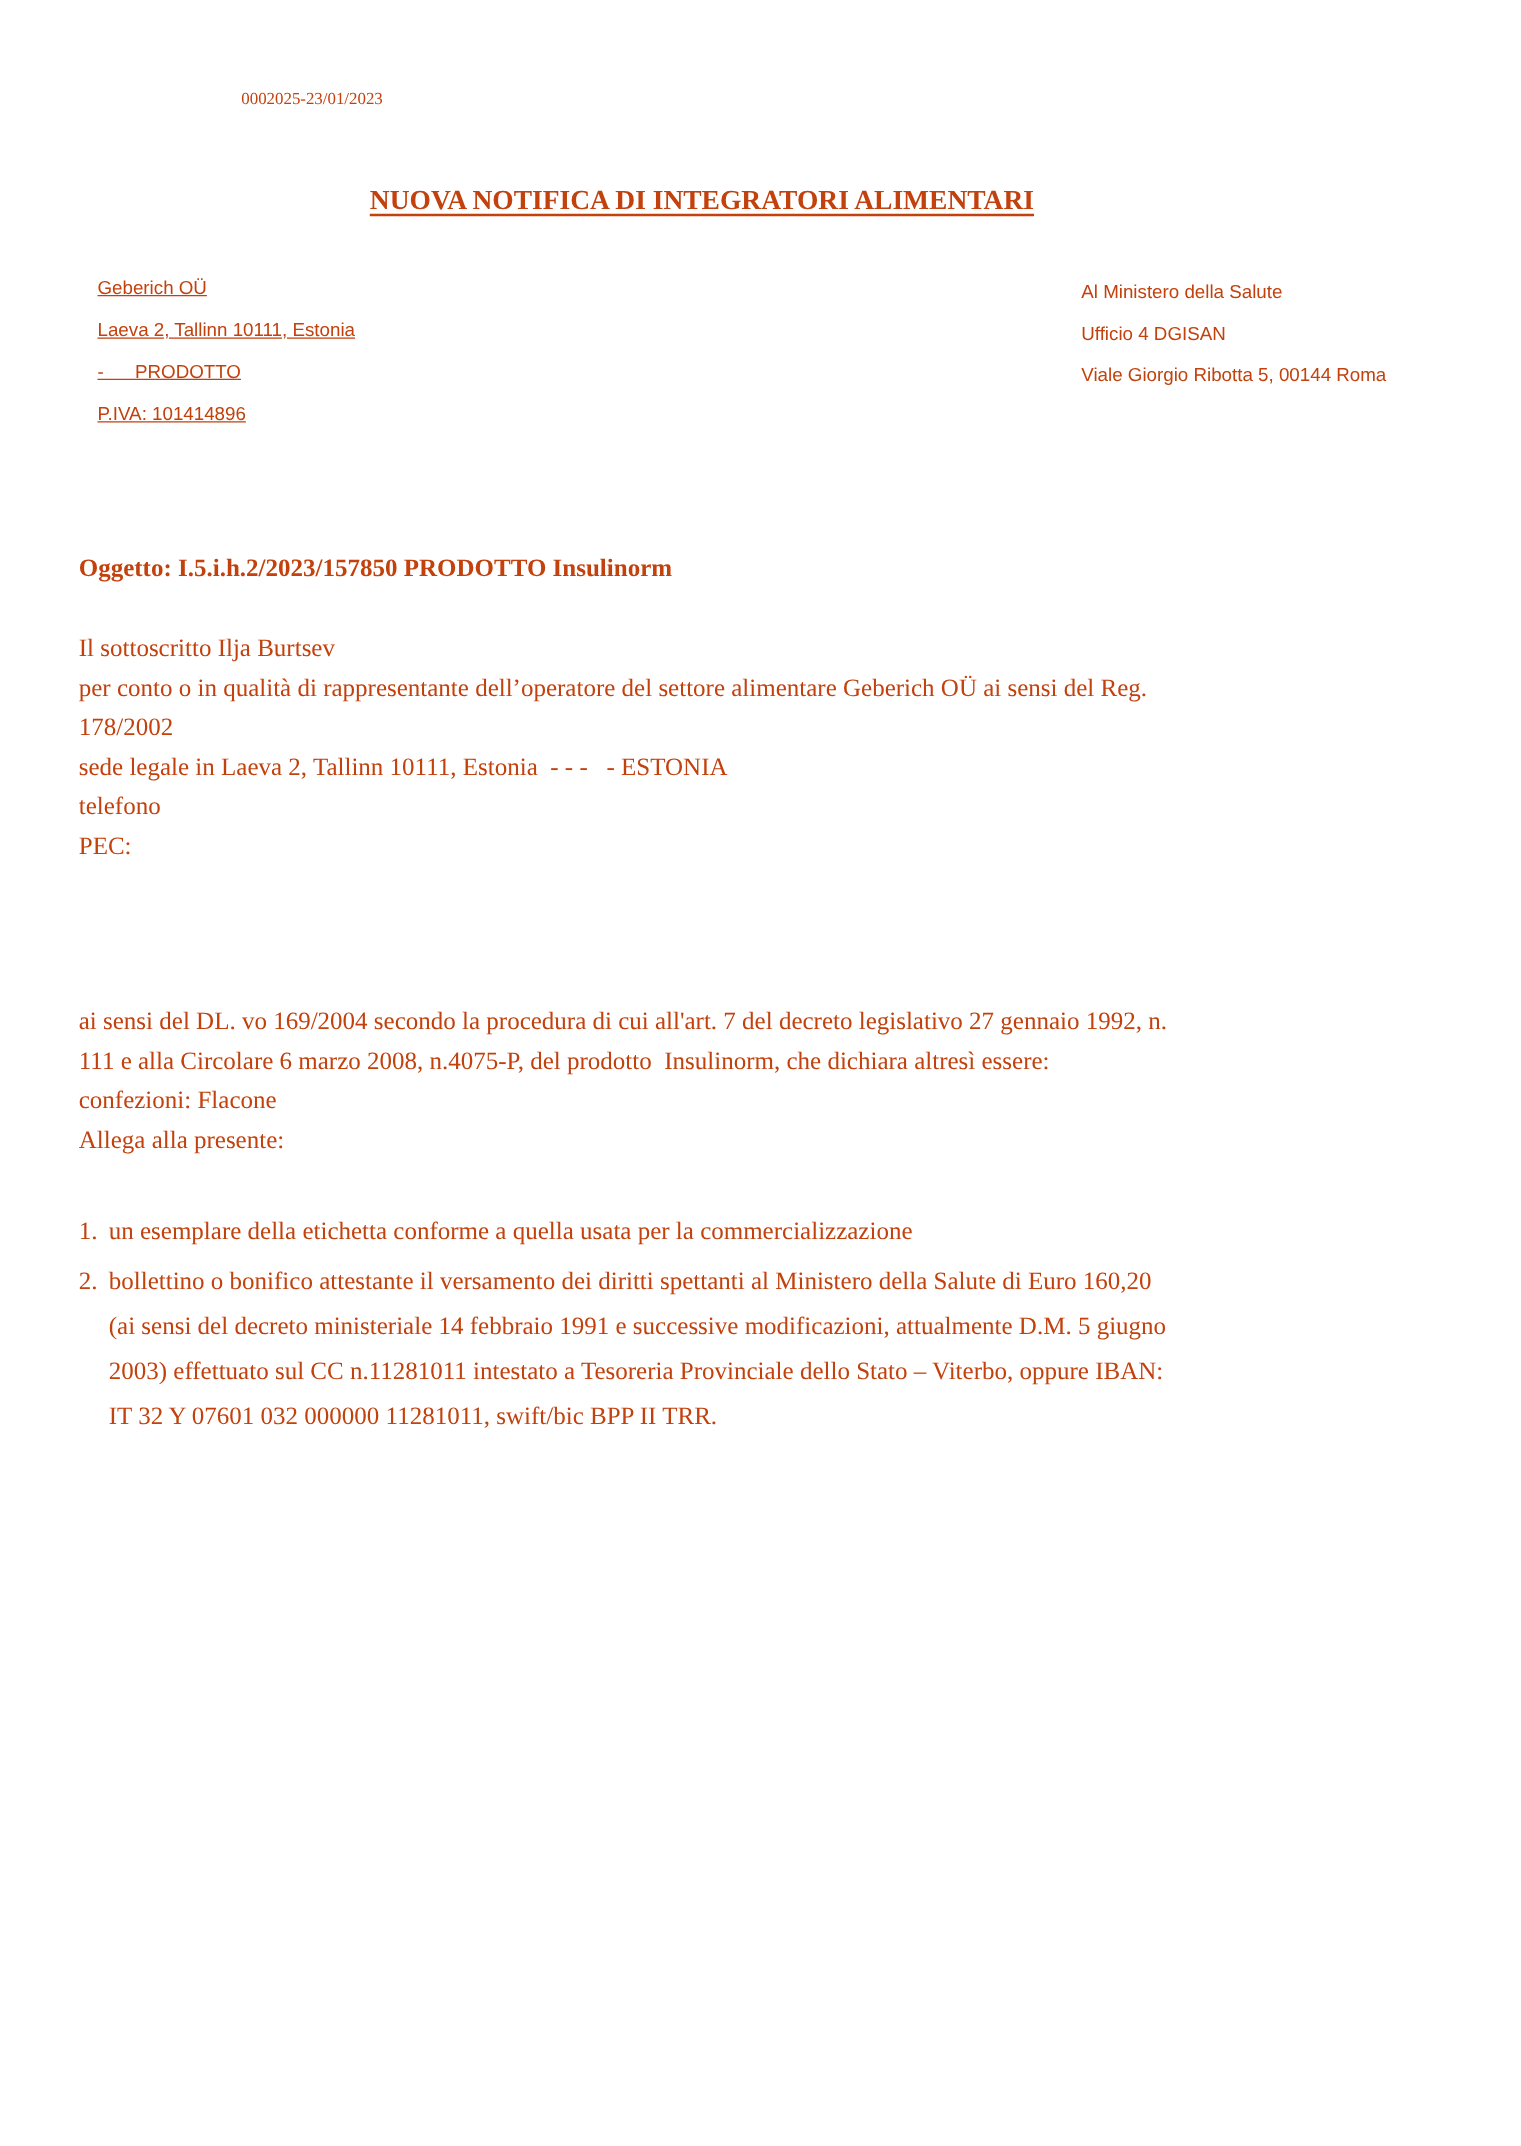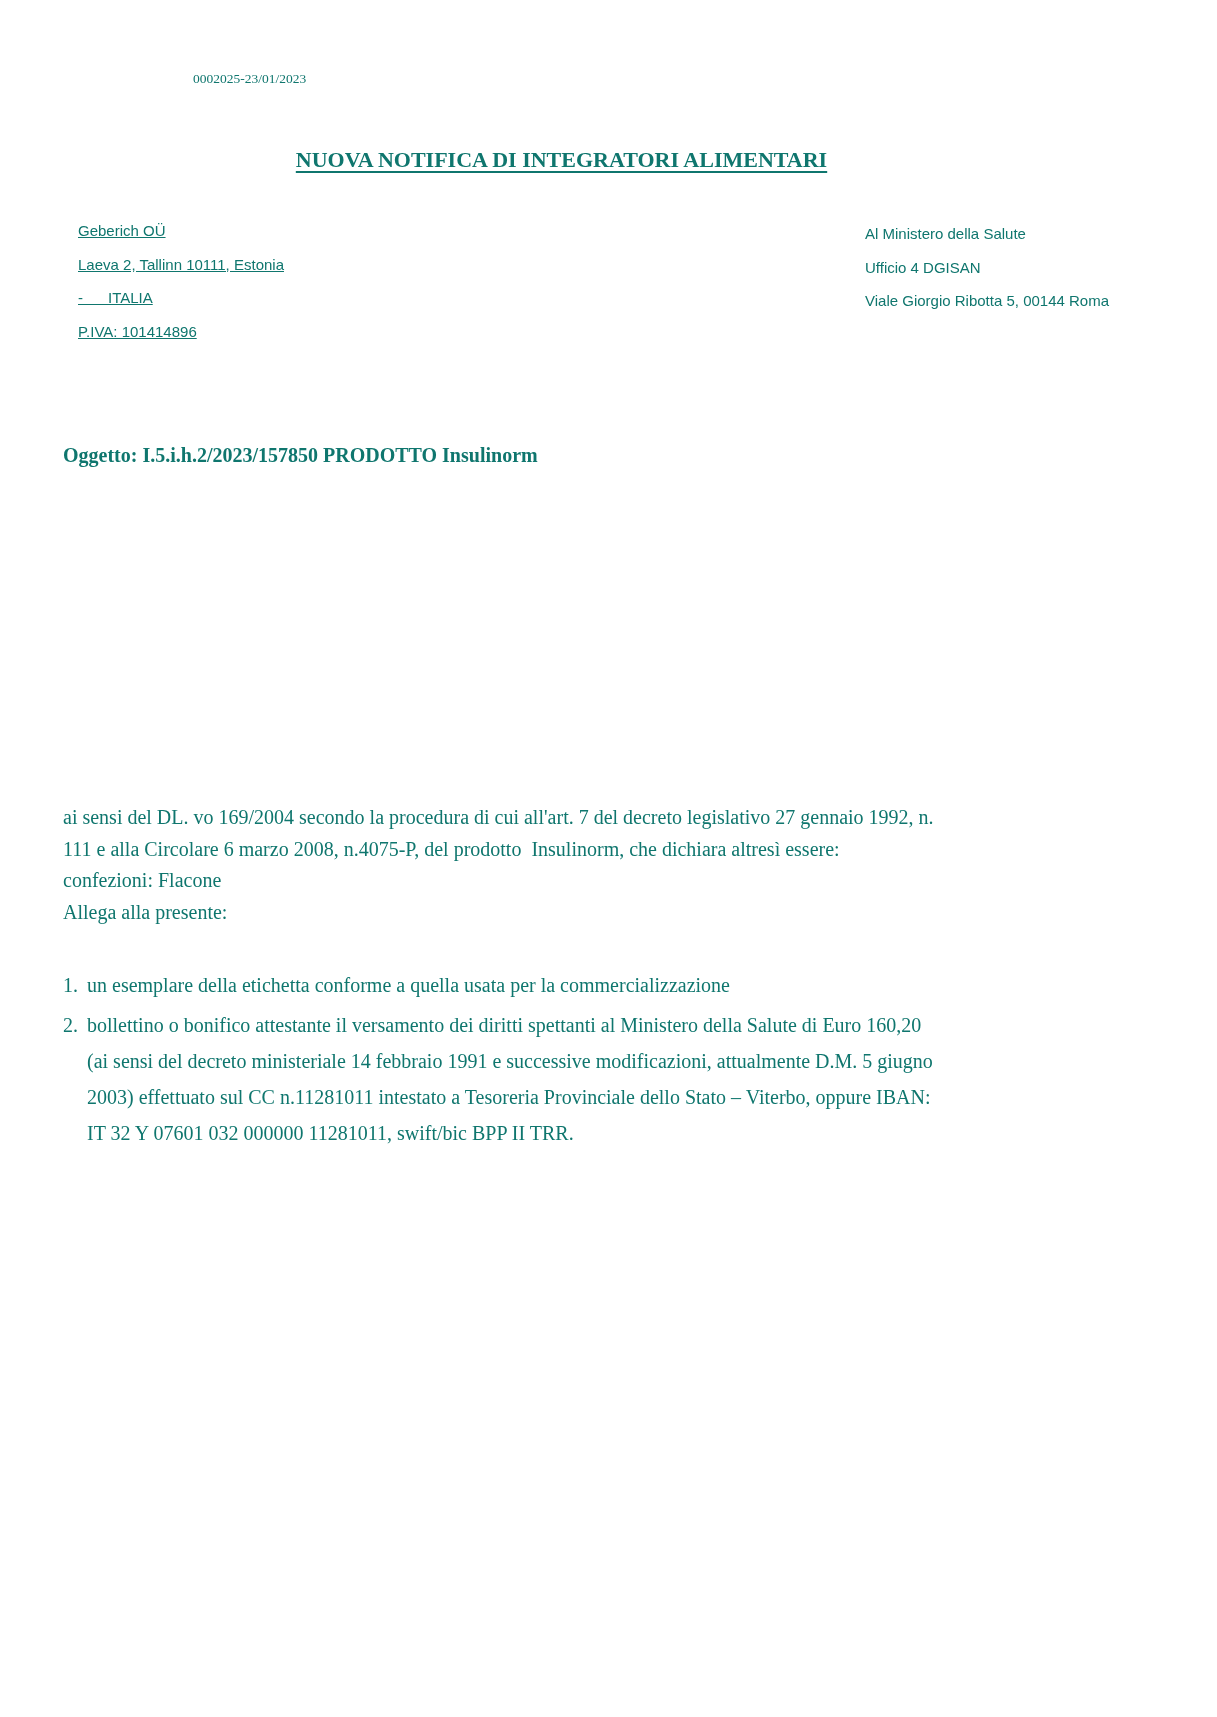--- a/index.html
+++ b/index.html
@@ -5,21 +5,21 @@
   html, body {
     margin: 0;
     padding: 0;
     background: #ffffff;
   }
   .page {
     position: relative;
     width: 1217px;
     height: 1585px;
     background: #ffffff;
-    color: #0f766e;
+    color: #c2410c;
     font-family: "Liberation Serif", serif;
     overflow: hidden;
   }
   .protocol {
     position: absolute;
     left: 193px;
     top: 71px;
     font-size: 13.5px;
     line-height: 16px;
   }
@@ -125,32 +125,38 @@
 
   <div class="protocol">0002025-23/01/2023</div>
 
   <h1 class="doc-title">
     <span class="u">NUOVA NOTIFICA DI INTEGRATORI ALIMENTARI</span>
   </h1>
 
   <div class="sender">
     <p>Geberich OÜ</p>
     <p>Laeva 2, Tallinn 10111, Estonia</p>
-    <p>-      ITALIA</p>
+    <p>-      PRODOTTO</p>
     <p>P.IVA: 101414896</p>
   </div>
 
   <div class="recipient">
     <p>Al Ministero della Salute</p>
     <p>Ufficio 4 DGISAN</p>
     <p>Viale Giorgio Ribotta 5, 00144 Roma</p>
   </div>
 
   <div class="subject">Oggetto: I.5.i.h.2/2023/157850 PRODOTTO Insulinorm</div>
 
+  <div class="body-block declaration">Il sottoscritto Ilja Burtsev
+per conto o in qualità di rappresentante dell’operatore del settore alimentare Geberich OÜ ai sensi del Reg.
+178/2002
+sede legale in Laeva 2, Tallinn 10111, Estonia  - - -   - ESTONIA
+telefono
+PEC:</div>
 
 
   <div class="body-block notification">ai sensi del DL. vo 169/2004 secondo la procedura di cui all'art. 7 del decreto legislativo 27 gennaio 1992, n.
 111 e alla Circolare 6 marzo 2008, n.4075-P, del prodotto  Insulinorm, che dichiara altresì essere:
 confezioni: Flacone
 Allega alla presente:</div>
 
   <div class="attachments">
     <div class="att-item">
       <span class="att-num">1.</span>

